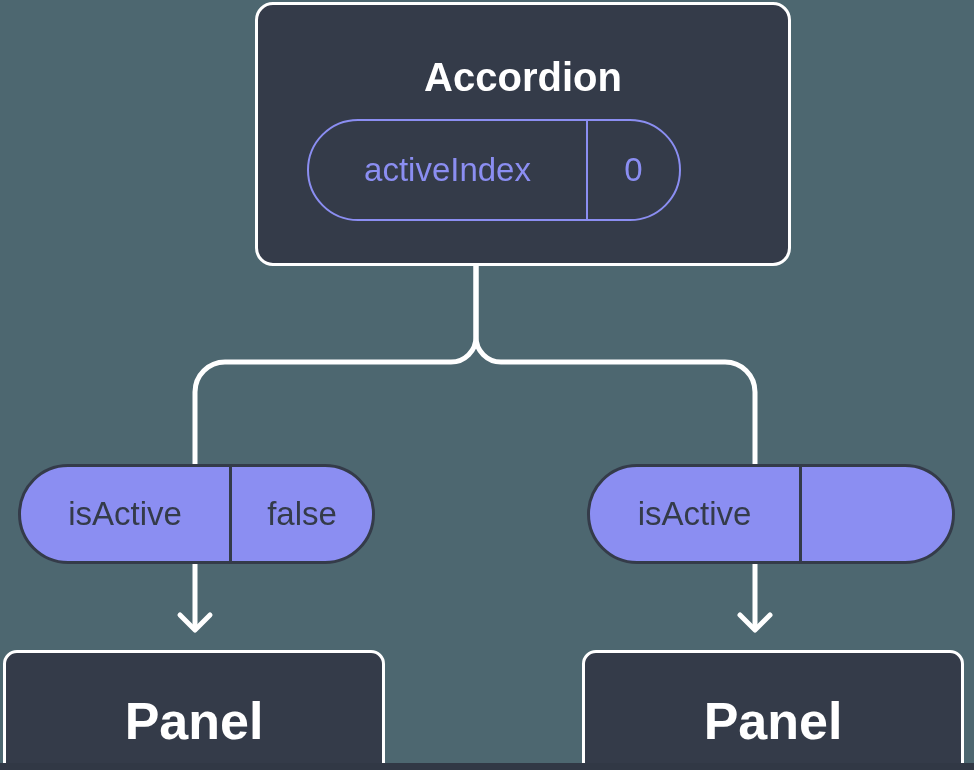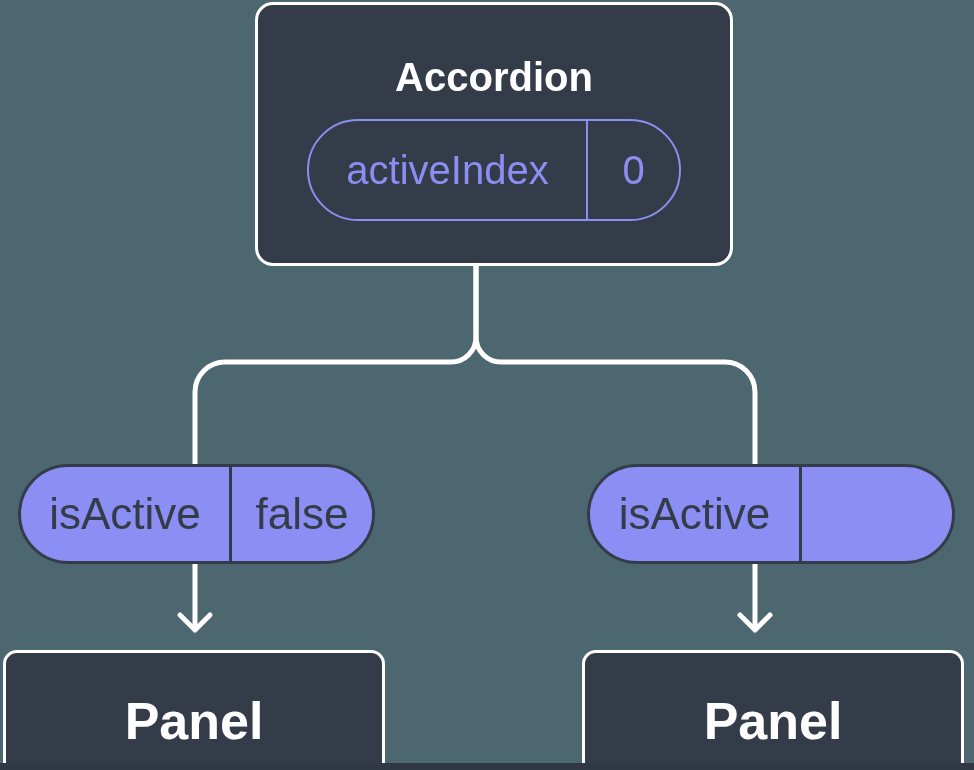--- a/index.html
+++ b/index.html
@@ -30,62 +30,62 @@
     z-index:1;
   }
   .node{
     position:absolute;
     background:var(--node-fill,#343B49);
     border:3px solid var(--node-border,#FFFFFF);
     z-index:2;
   }
   .root-node{
     left:255px; top:2px;
-    width:478px; height:264px;
+    width:536px; height:264px;
     border-radius:18px;
   }
   .root-title{
     position:absolute;
     left:0; right:0; top:48px;
     text-align:center;
     font-size:40px;
     line-height:48px;
     font-weight:600;
     color:var(--white-text,#FFFFFF);
   }
   .state-pill{
     position:absolute;
     left:49px; top:114px;
     width:374px; height:102px;
     border:2.5px solid var(--accent-purple,#8B8EF2);
     border-radius:51px;
     display:flex;
     align-items:stretch;
     color:var(--accent-purple,#8B8EF2);
-    font-size:40px;
+    font-size:33px;
   }
   .state-pill .pill-name{
     width:279px;
     border-right:2.5px solid var(--accent-purple,#8B8EF2);
     display:flex; align-items:center; justify-content:center;
   }
   .state-pill .pill-value{
     flex:1;
     display:flex; align-items:center; justify-content:center;
   }
   .prop-pill{
     position:absolute;
     height:100px;
     background:var(--accent-purple,#8B8EF2);
     border:3px solid var(--dark-text,#343B49);
     border-radius:50px;
     display:flex;
     align-items:stretch;
     color:var(--dark-text,#343B49);
-    font-size:44px;
+    font-size:33px;
     z-index:2;
   }
   .prop-pill .pill-name{
     display:flex; align-items:center; justify-content:center;
     border-right:3px solid var(--dark-text,#343B49);
   }
   .prop-pill .pill-value{
     flex:1;
     display:flex; align-items:center; justify-content:center;
   }

